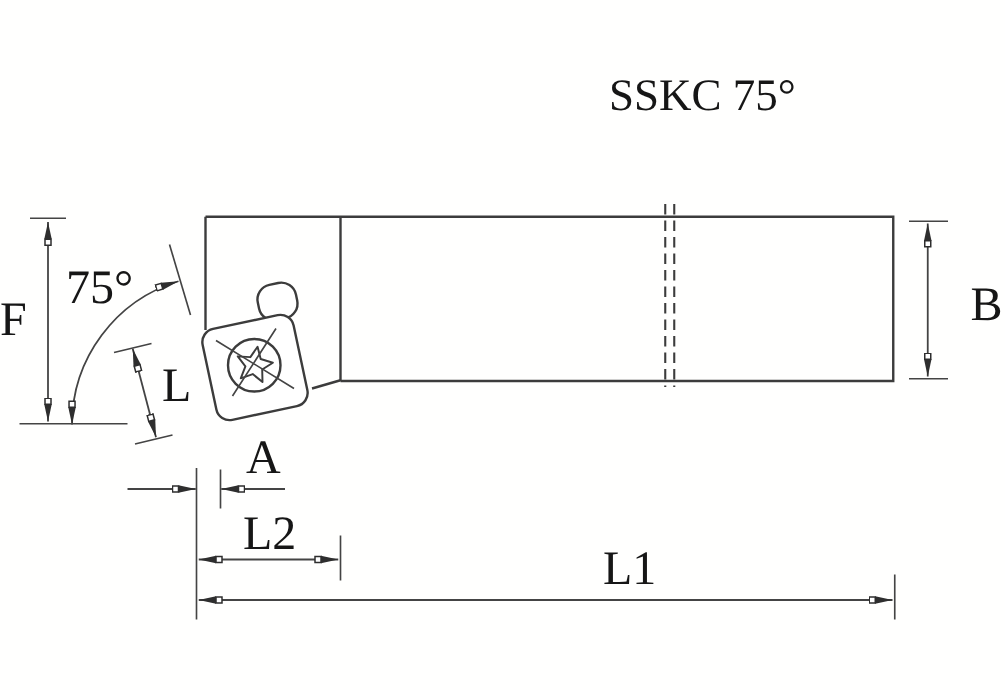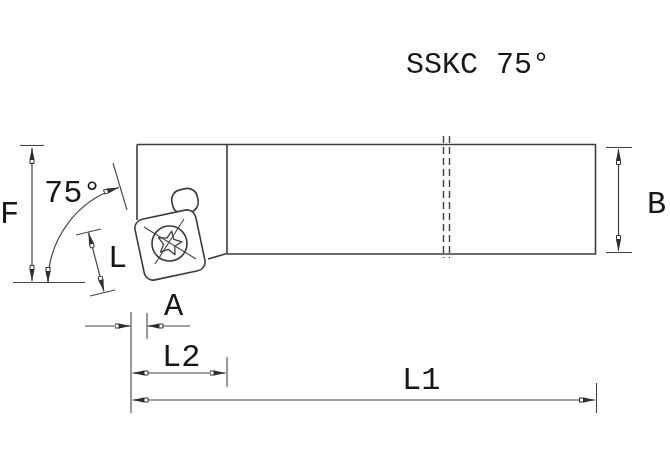--- a/index.html
+++ b/index.html
@@ -1,21 +1,21 @@
 <!DOCTYPE html>
 <html><head>
 <meta charset="utf-8">
 <style>
   html,body{margin:0;padding:0;background:#ffffff;}
   #stage{
     position:relative;
     width:670px;height:460px;
     background:#fffffe;
     overflow:hidden;
-    font-family:Liberation Mono, monospace;
+    font-family:Liberation Serif, serif;
   }
   svg{display:block;}
   .geo{stroke:#3c3c3c;stroke-width:1.6;fill:none;}
   .geo-fill{stroke:#3c3c3c;stroke-width:1.6;fill:#ffffff;}
   .dim{stroke:#444444;stroke-width:1.2;fill:none;}
   .thin{stroke:#444444;stroke-width:1.1;fill:none;}
   .dashed{stroke:#3c3c3c;stroke-width:1.4;fill:none;stroke-dasharray:7 4;}
   .star{stroke:#3c3c3c;stroke-width:1.3;fill:#ffffff;stroke-linejoin:round;}
   text{fill:#161616;}
   .lbl{font-size:32px;}

